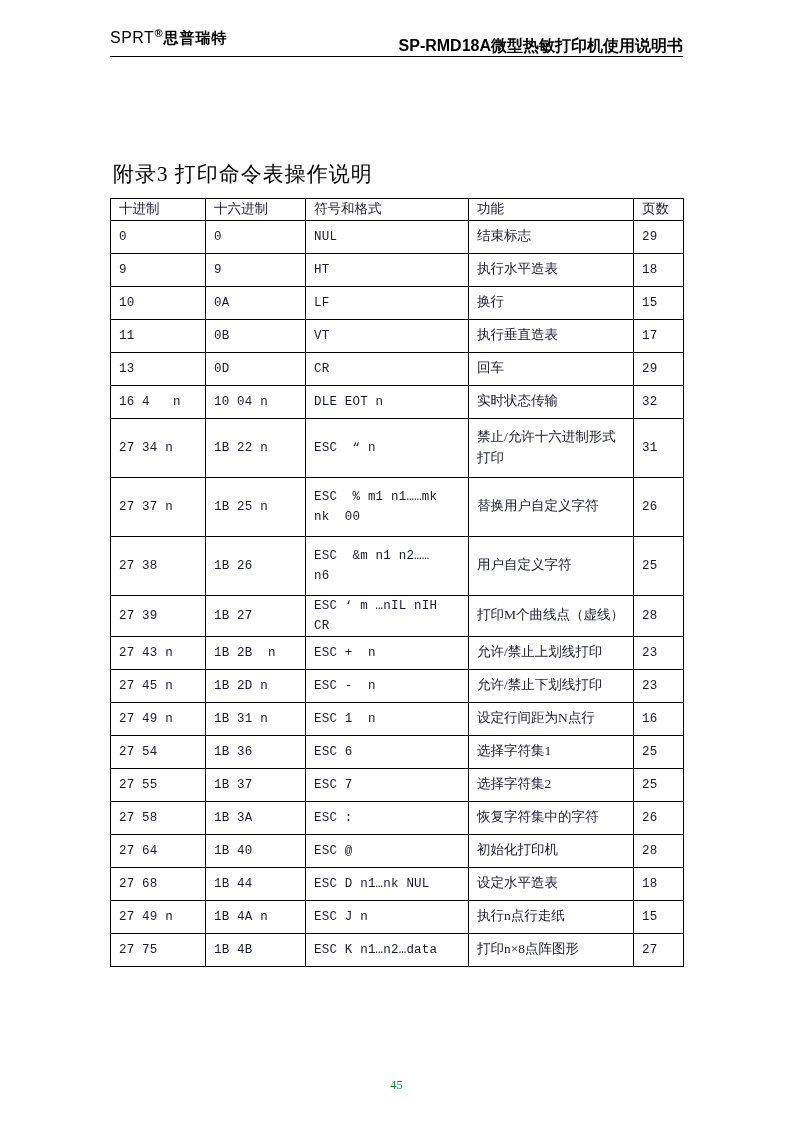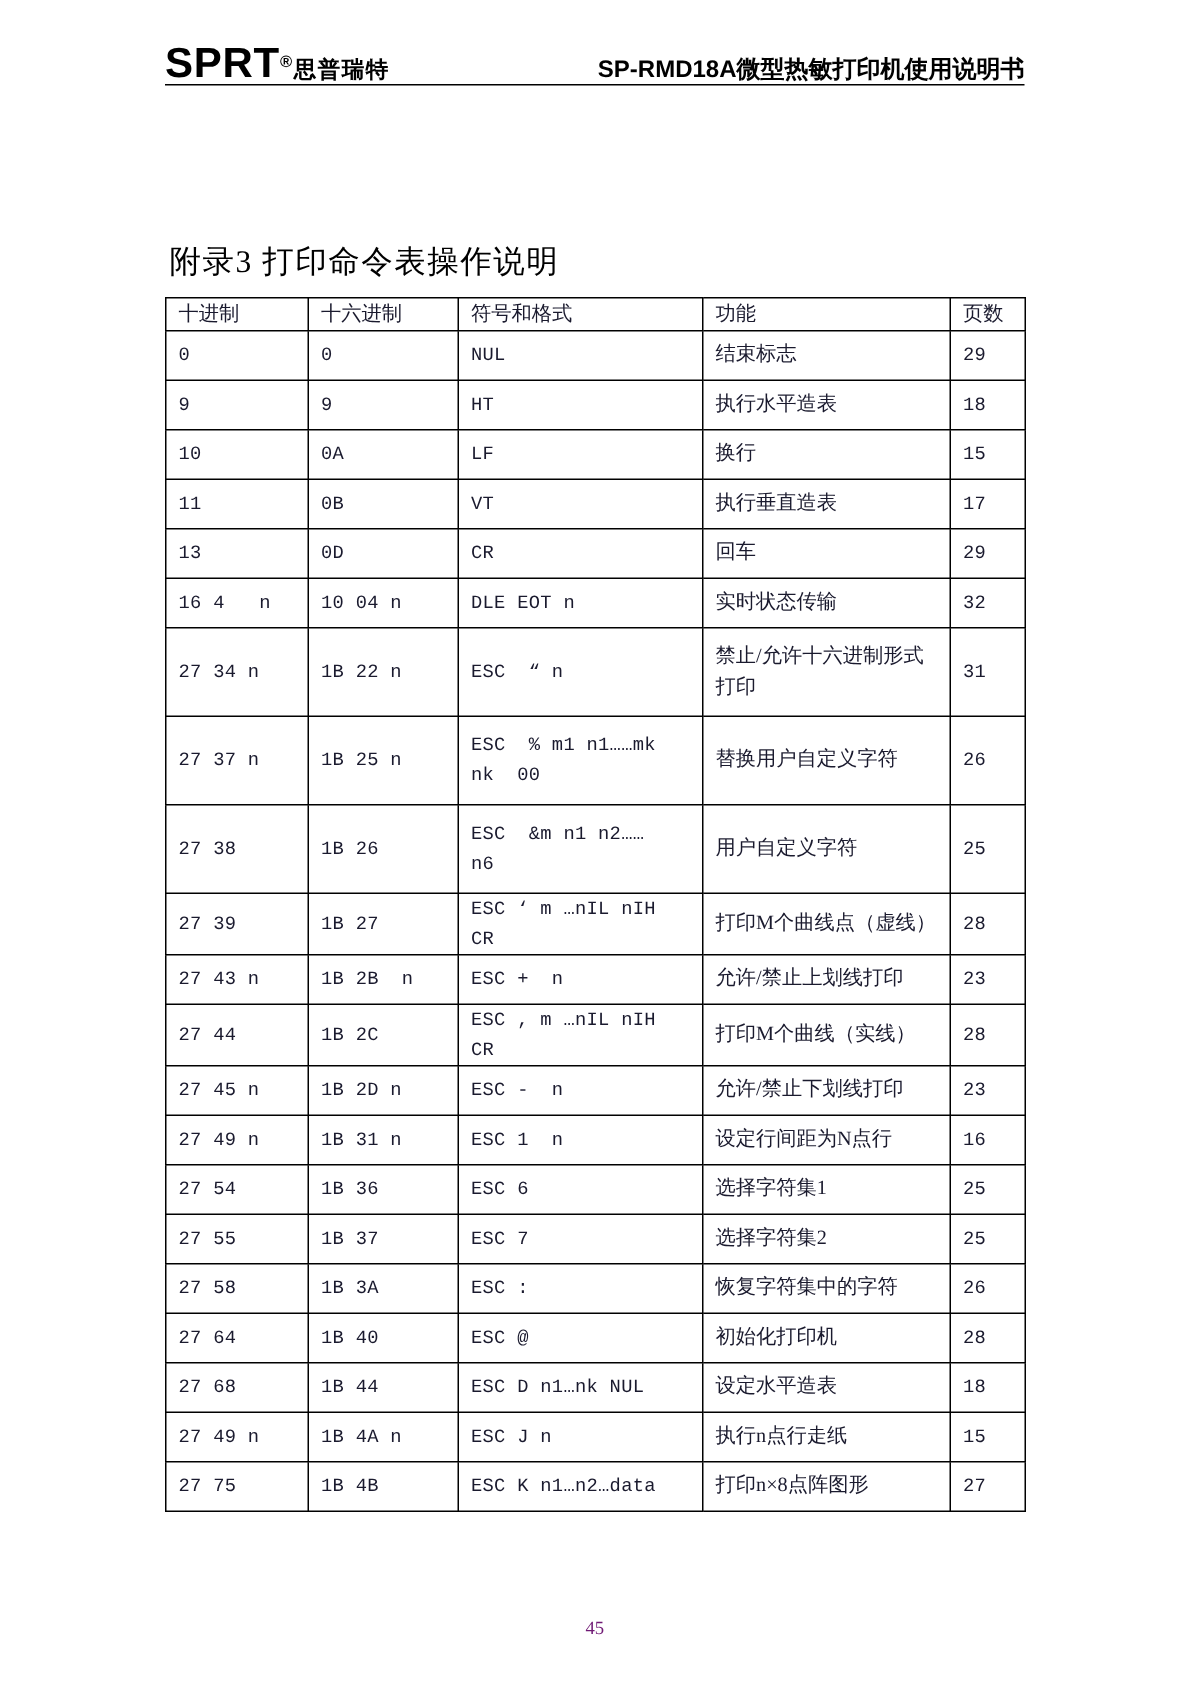--- a/index.html
+++ b/index.html
@@ -39,22 +39,22 @@
   }
   .brand {
     position: absolute;
     left: 0;
     top: 0;
     white-space: nowrap;
     font-family: "Liberation Sans", "DejaVu Sans", sans-serif;
     line-height: 1;
   }
   .brand .latin {
-    font-size: 28px;
-    font-weight: bold;
+    font-size: 16px;
+    font-weight: normal;
     letter-spacing: 0.5px;
   }
   .brand .reg {
     font-size: 11px;
     font-weight: bold;
     vertical-align: super;
   }
   .brand .cn {
     font-size: 15px;
     font-weight: bold;
@@ -126,21 +126,21 @@
   tr.r2 td { height: 58px; }
 
   .pagenum {
     position: absolute;
     left: 0;
     right: 0;
     top: 1078px;
     text-align: center;
     font-size: 12.5px;
     font-family: "Liberation Serif", "DejaVu Serif", serif;
-    color: #701a75;
+    color: #15803d;
   }
 </style>
 </head>
 <body>
 
 <div class="page">
 
   <div class="doc-header">
     <div class="brand">
       <span class="latin">SPRT</span><span class="reg">®</span><span class="cn">思普瑞特</span>
@@ -244,27 +244,20 @@
             <td class="cell-mono">28</td>
           </tr>
           <tr class="r1">
             <td class="cell-mono">27 43 n</td>
             <td class="cell-mono">1B 2B  n</td>
             <td class="cell-mono">ESC +  n</td>
             <td class="cell-cn">允许/禁止上划线打印</td>
             <td class="cell-mono">23</td>
           </tr>
           <tr class="r1">
-            <td class="cell-mono">27 44</td>
-            <td class="cell-mono">1B 2C</td>
-            <td class="cell-mono">ESC , m …nIL nIH CR</td>
-            <td class="cell-cn">打印M个曲线（实线）</td>
-            <td class="cell-mono">28</td>
-          </tr>
-          <tr class="r1">
             <td class="cell-mono">27 45 n</td>
             <td class="cell-mono">1B 2D n</td>
             <td class="cell-mono">ESC -  n</td>
             <td class="cell-cn">允许/禁止下划线打印</td>
             <td class="cell-mono">23</td>
           </tr>
           <tr class="r1">
             <td class="cell-mono">27 49 n</td>
             <td class="cell-mono">1B 31 n</td>
             <td class="cell-mono">ESC 1  n</td>

